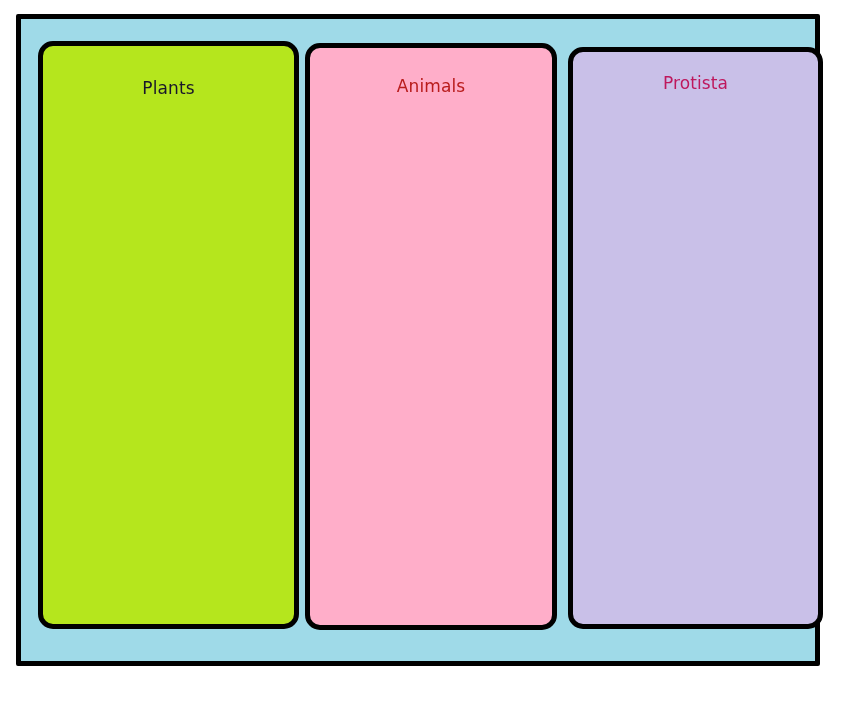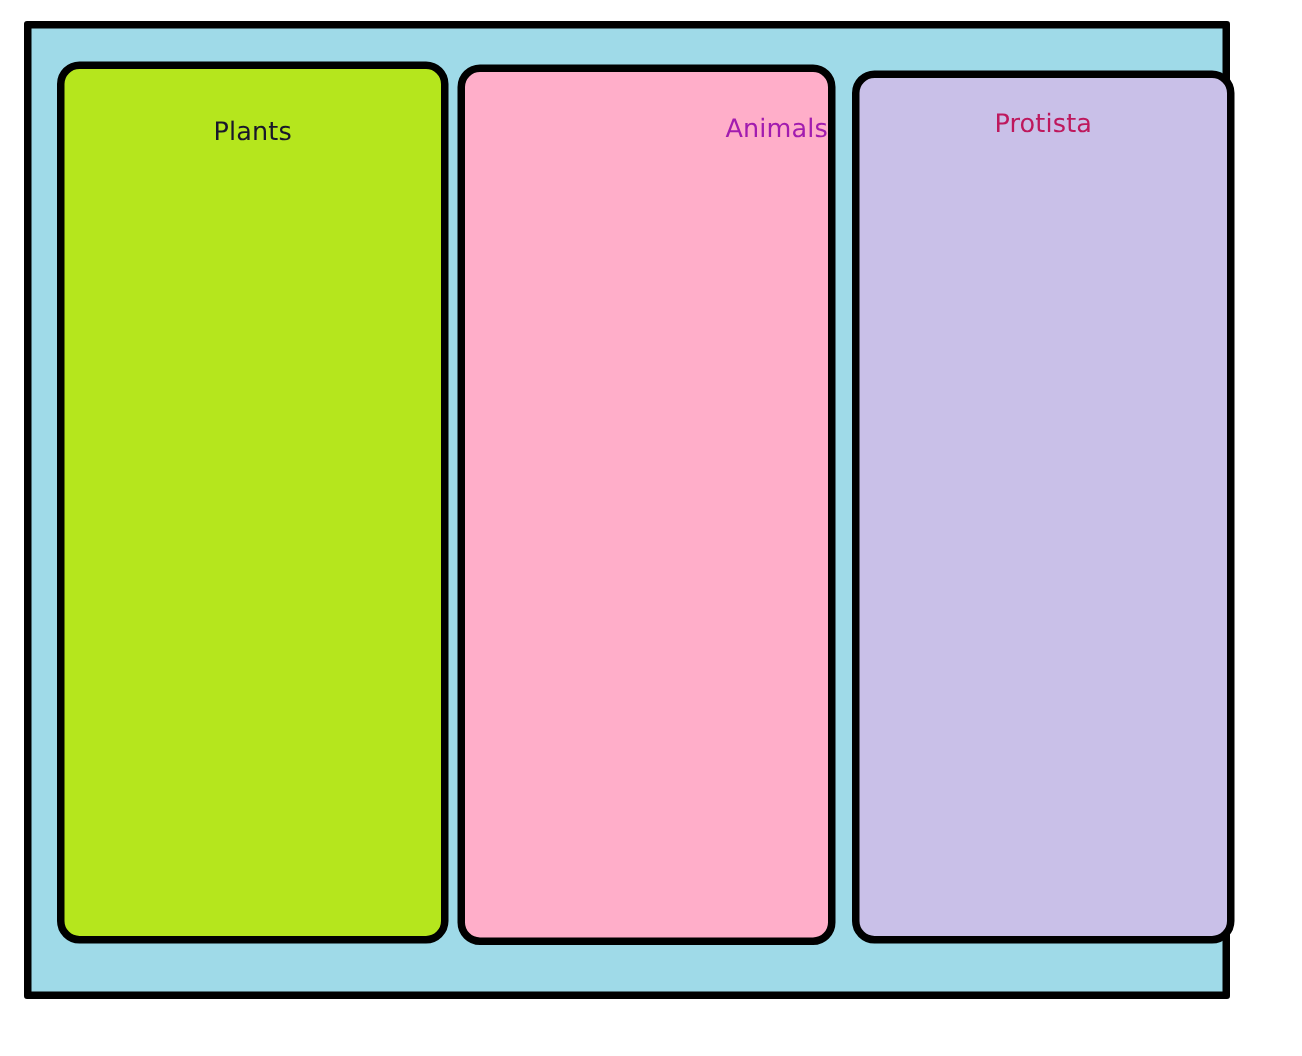--- a/index.html
+++ b/index.html
@@ -78,20 +78,20 @@
 </head>
 <body>
 
 <div id="chart-frame" style="background: rgb(159, 218, 232); border-color: rgb(0, 0, 0);">
 
   <div class="category-column" id="column-plants" style="background: rgb(181, 230, 29); border-color: rgb(0, 0, 0);">
     <div class="category-label" style="color: rgb(25, 23, 43);">Plants</div>
   </div>
 
   <div class="category-column" id="column-animals" style="background: rgb(255, 174, 201); border-color: rgb(0, 0, 0);">
-    <div class="category-label" style="color: #a21caf; text-align: right;">Animals</div>
+    <div class="category-label" style="color: #b91c1c;">Animals</div>
   </div>
 
   <div class="category-column" id="column-protista" style="background: rgb(201, 192, 232); border-color: rgb(0, 0, 0);">
     <div class="category-label" style="color: #be185d;">Protista</div>
   </div>
 
 </div>
 
 </body></html>

